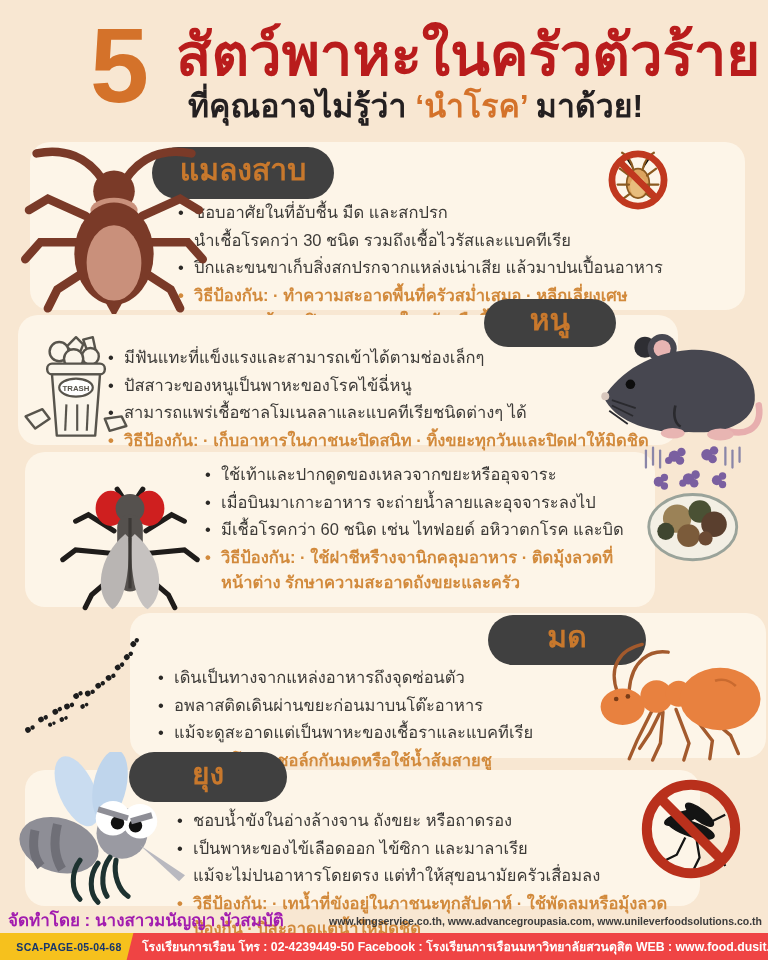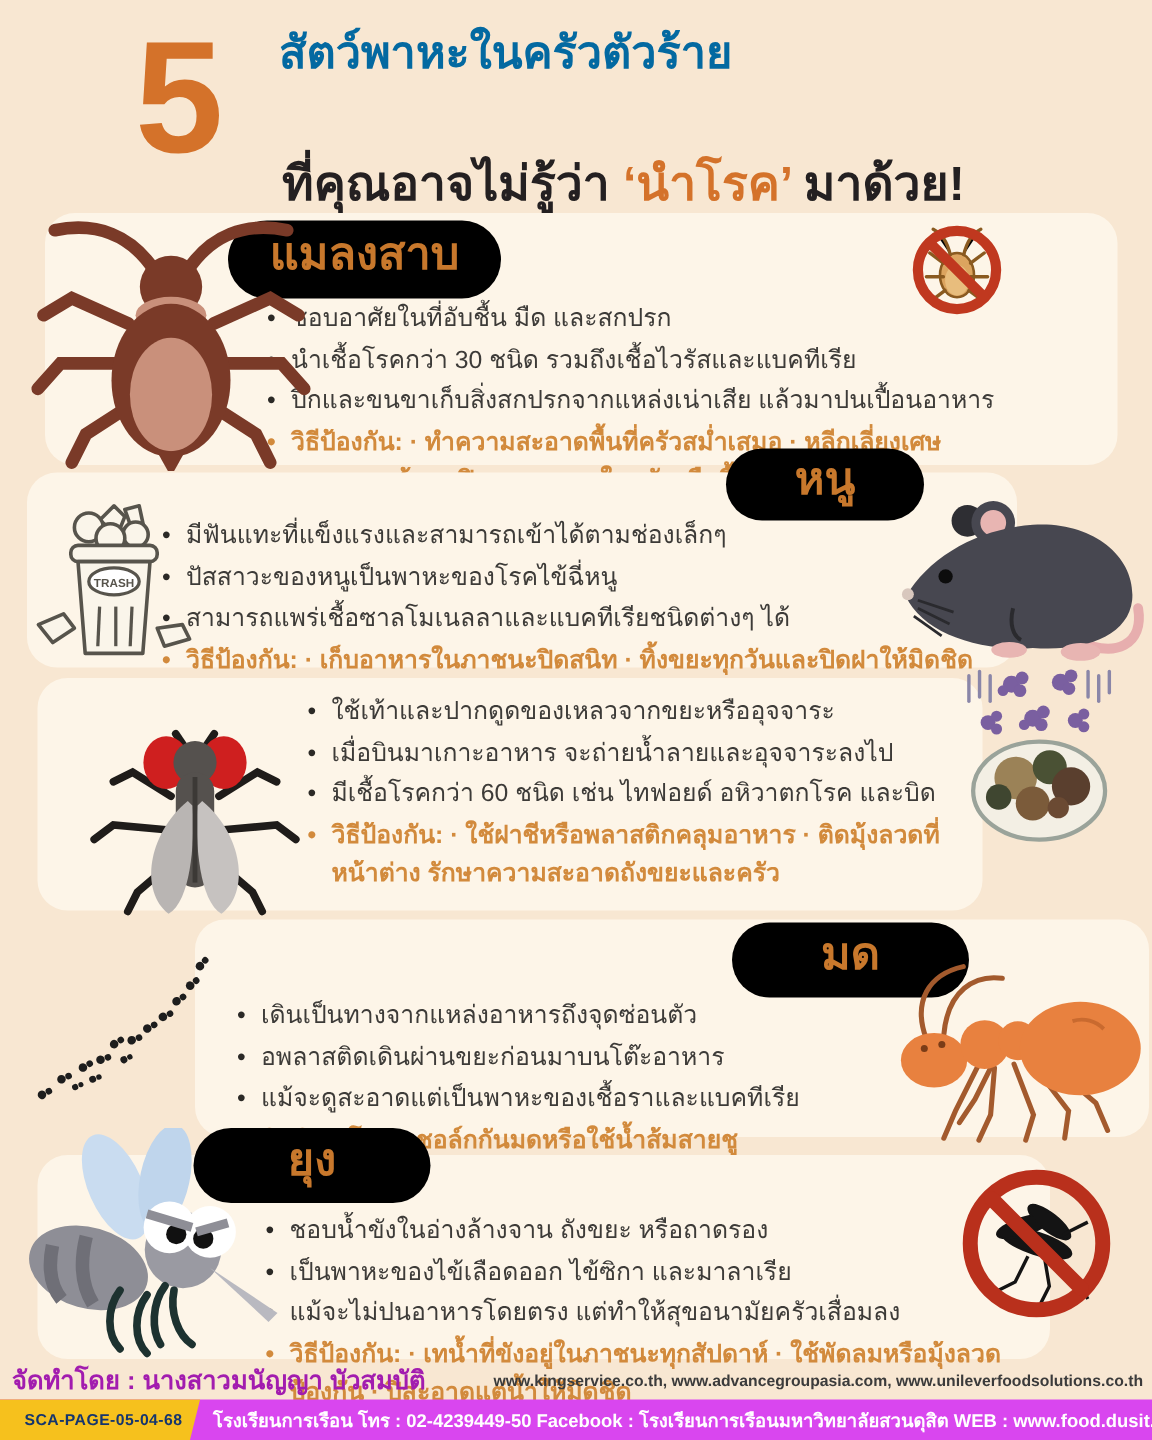--- a/index.html
+++ b/index.html
@@ -10,37 +10,36 @@
   .page {
     position:relative; width:768px; height:960px; margin:0 auto;
     background:#f8e7d2; overflow:hidden;
   }
   
   .big-number {
     position:absolute; left:90px; top:12px;
     font-size:106px; font-weight:800; color:#d4722a; line-height:1;
   }
   .main-title {
-    position:absolute; left:186px; top:16px;
-    font-size:30px; font-weight:800; color:#0369a1; line-height:1.35;
+    position:absolute; left:176px; top:16px;
+    font-size:58px; font-weight:800; color:#b91c1c; line-height:1.35;
     white-space:nowrap;
   }
   .sub-title {
     position:absolute; left:188px; top:84px;
     font-size:32px; font-weight:800; color:#242021; line-height:1.4;
     white-space:nowrap;
-    margin-top:16px;
   }
   .sub-title .hl { color:#d4722a; }
   
   .card {
     position:absolute; background:#fdf5e8; border-radius:20px;
   }
   .pill {
-    position:absolute; background:#000000; border-radius:28px;
+    position:absolute; background:#404040; border-radius:28px;
     color:#c8782c; font-weight:800; text-align:center;
     display:flex; align-items:center; justify-content:center;
     font-size:30px; line-height:1;
     padding-bottom:6px; box-sizing:border-box;
   }
   ul.bullets {
     position:absolute; margin:0; padding:0; list-style:none;
   }
   ul.bullets li {
     position:relative; padding-left:18px; margin:2px 0;
@@ -56,21 +55,21 @@
   .author {
     position:absolute; left:8px; top:906px;
     font-size:17px; font-weight:700; color:#a21caf;
   }
   .websites {
     position:absolute; right:6px; top:915px;
     font-size:10.5px; font-weight:700; color:#3b3b3b;
   }
   .bottom-bar {
     position:absolute; left:0; top:933px; width:768px; height:27px;
-    background:#d946ef;
+    background:#ef4444;
   }
   .badge {
     position:absolute; left:-10px; top:0; width:140px; height:27px;
     background:#f6c11d; transform:skewX(-14deg);
   }
   .badge-text {
     position:absolute; left:4px; top:0; width:130px; height:27px;
     display:flex; align-items:center; justify-content:center;
     font-size:10.5px; font-weight:800; color:#15356e; letter-spacing:.3px;
   }
@@ -177,21 +176,21 @@
     <ellipse cx="58" cy="91" rx="9" ry="4" fill="#e8b5b2"></ellipse>
     <ellipse cx="94" cy="92" rx="10" ry="4.5" fill="#e8b5b2"></ellipse>
     <path d="M60,70 C58,78 60,84 64,86" stroke="#2a2a2e" stroke-width="2" fill="none"></path>
   </svg>
 
   <div class="card" style="left:25px; top:452px; width:630px; height:155px;">
     <ul class="bullets" style="left:178px; top:8px; right:10px;">
       <li>ใช้เท้าและปากดูดของเหลวจากขยะหรืออุจจาระ</li>
       <li>เมื่อบินมาเกาะอาหาร จะถ่ายน้ำลายและอุจจาระลงไป</li>
       <li>มีเชื้อโรคกว่า 60 ชนิด เช่น ไทฟอยด์ อหิวาตกโรค และบิด</li>
-      <li class="prevention">วิธีป้องกัน: · ใช้ฝาชีหรือพลาสติกคลุมอาหาร · ติดมุ้งลวดที่หน้าต่าง รักษาความสะอาดถังขยะและครัว</li>
+      <li class="prevention">วิธีป้องกัน: · ใช้ฝาชีหรืางจานิกคลุมอาหาร · ติดมุ้งลวดที่หน้าต่าง รักษาความสะอาดถังขยะและครัว</li>
     </ul>
   </div>
   <svg class="illus" style="left:50px; top:486px;" width="160" height="128" viewBox="0 0 100 80">
     <g stroke="#1f1c1a" stroke-width="3.2" fill="none" stroke-linecap="round">
       <path d="M40,28 L24,18 L16,22"></path>
         <path d="M60,28 L76,18 L84,22"></path>
       <path d="M38,42 L16,40 L8,46"></path>
         <path d="M62,42 L84,40 L92,46"></path>
       <path d="M40,56 L26,68 L22,76"></path>
         <path d="M60,56 L74,68 L78,76"></path>

